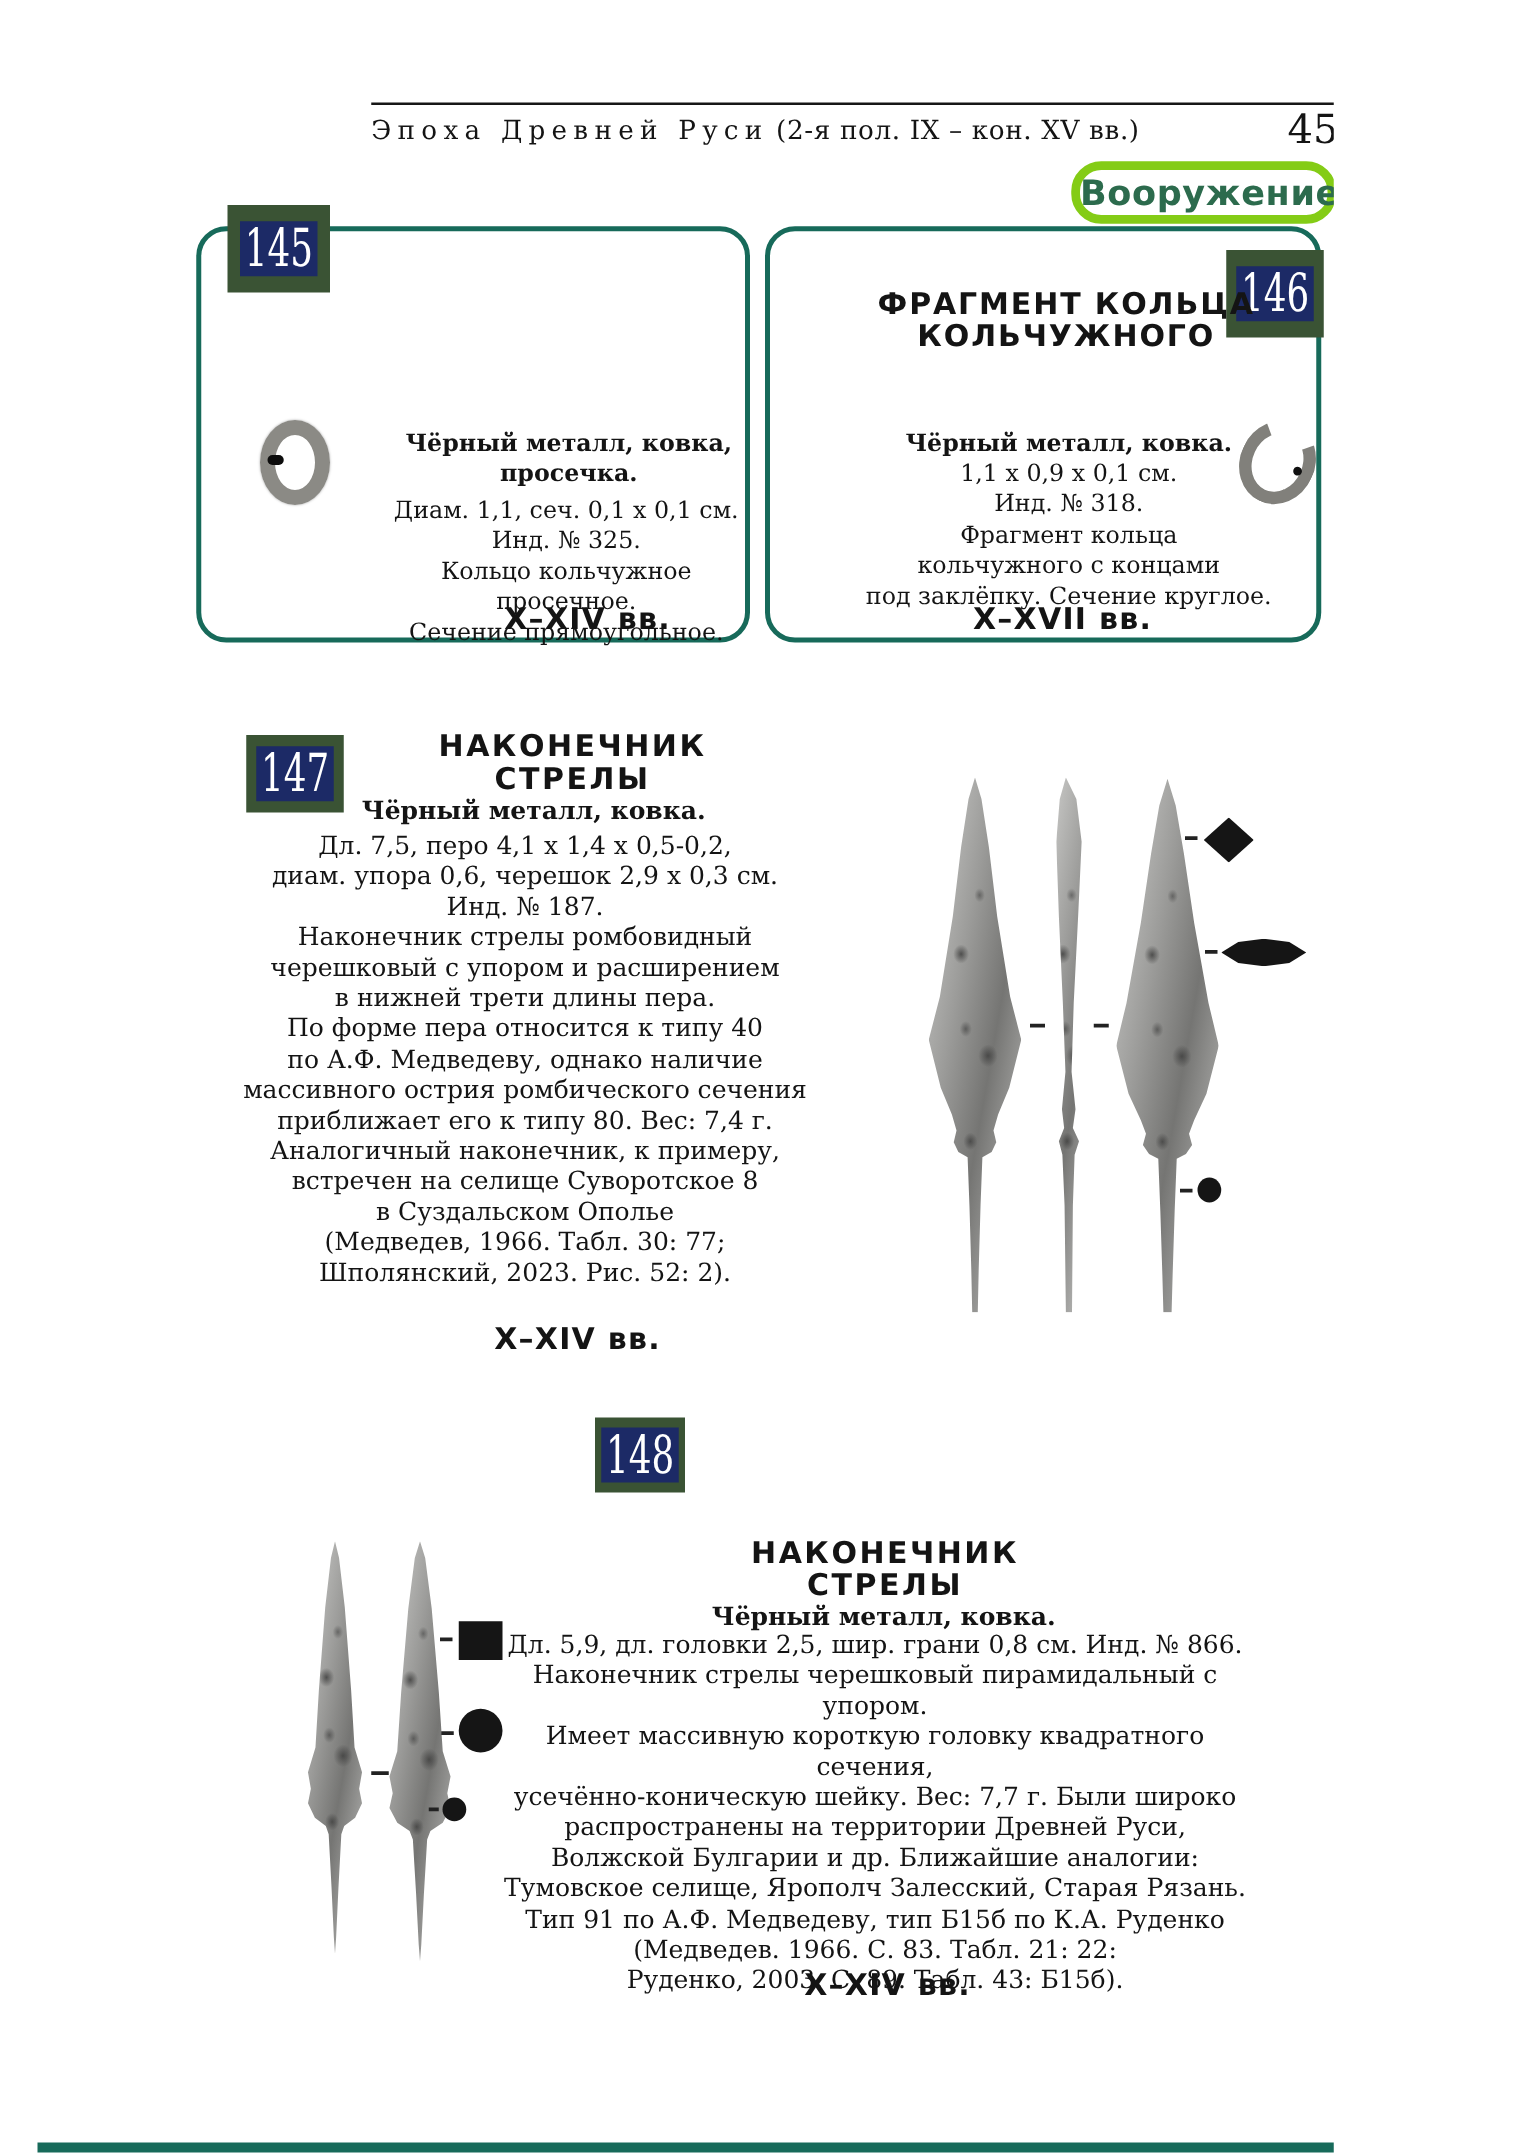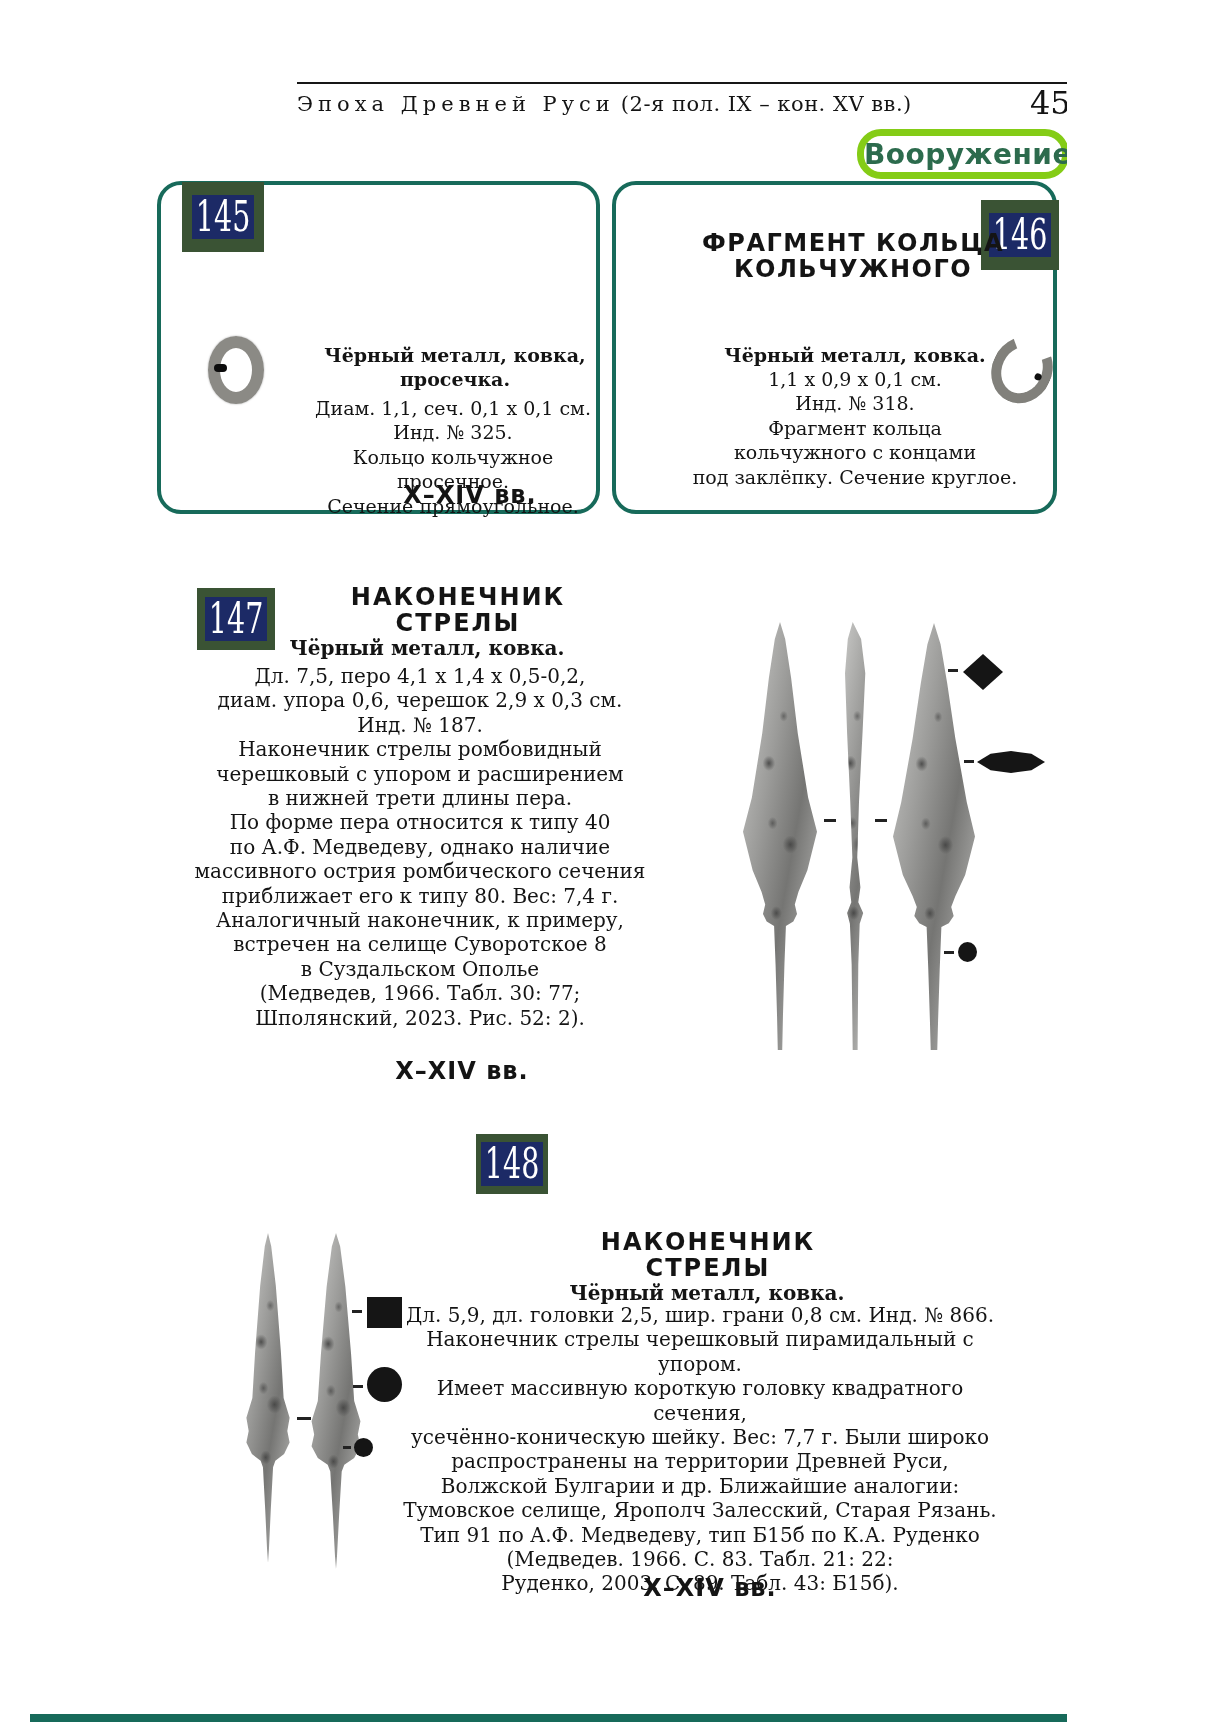--- a/index.html
+++ b/index.html
@@ -30,21 +30,21 @@
   
   .badge { background:#3a5334; display:flex; align-items:center; justify-content:center; }
   .badge-inner {
     background:#1c2a66; color:#ffffff; width:62px; height:44px;
     display:flex; align-items:center; justify-content:center; overflow:visible;
   }
   .badge-num {
     font-family:"DejaVu Serif", serif; font-size:42px; line-height:1;
     transform:scaleX(.68); white-space:nowrap;
   }
-  #badge145 { left:182px; top:182px; width:82px; height:70px; }
+  #badge145 { left:182px; top:164px; width:82px; height:70px; }
   #badge146 { left:981px; top:200px; width:78px; height:70px; }
   #badge147 { left:197px; top:588px; width:78px; height:62px; }
   #badge148 { left:476px; top:1134px; width:72px; height:60px; }
 
   
   .etitle {
     font-family:"DejaVu Sans", sans-serif; font-weight:bold; font-size:24px;
     letter-spacing:1.5px; text-align:center; white-space:pre-line; line-height:26px;
   }
   .material { font-weight:bold; text-align:center; white-space:pre-line; line-height:24.4px; }
@@ -178,20 +178,21 @@
     </div>
   </div>
   <div class="abs etitle" id="title146">ФРАГМЕНТ КОЛЬЦА
 КОЛЬЧУЖНОГО</div>
   <div class="abs material f19" id="mat146">Чёрный металл, ковка.</div>
   <div class="abs desc f19" id="desc146">1,1 х 0,9 х 0,1 см.
 Инд. № 318.
 Фрагмент кольца
 кольчужного с концами
 под заклёпку. Сечение круглое.</div>
+  <div class="abs date" id="date146">X–XVII вв.</div>
 
   <div class="abs badge" id="badge147">
     <div class="badge-inner">
       <span class="badge-num">147</span>
     </div>
   </div>
   <div class="abs etitle" id="title147">НАКОНЕЧНИК СТРЕЛЫ</div>
   <div class="abs material f20" id="mat147">Чёрный металл, ковка.</div>
   <div class="abs desc f20" id="desc147">Дл. 7,5, перо 4,1 х 1,4 х 0,5-0,2,
 диам. упора 0,6, черешок 2,9 х 0,3 см.

